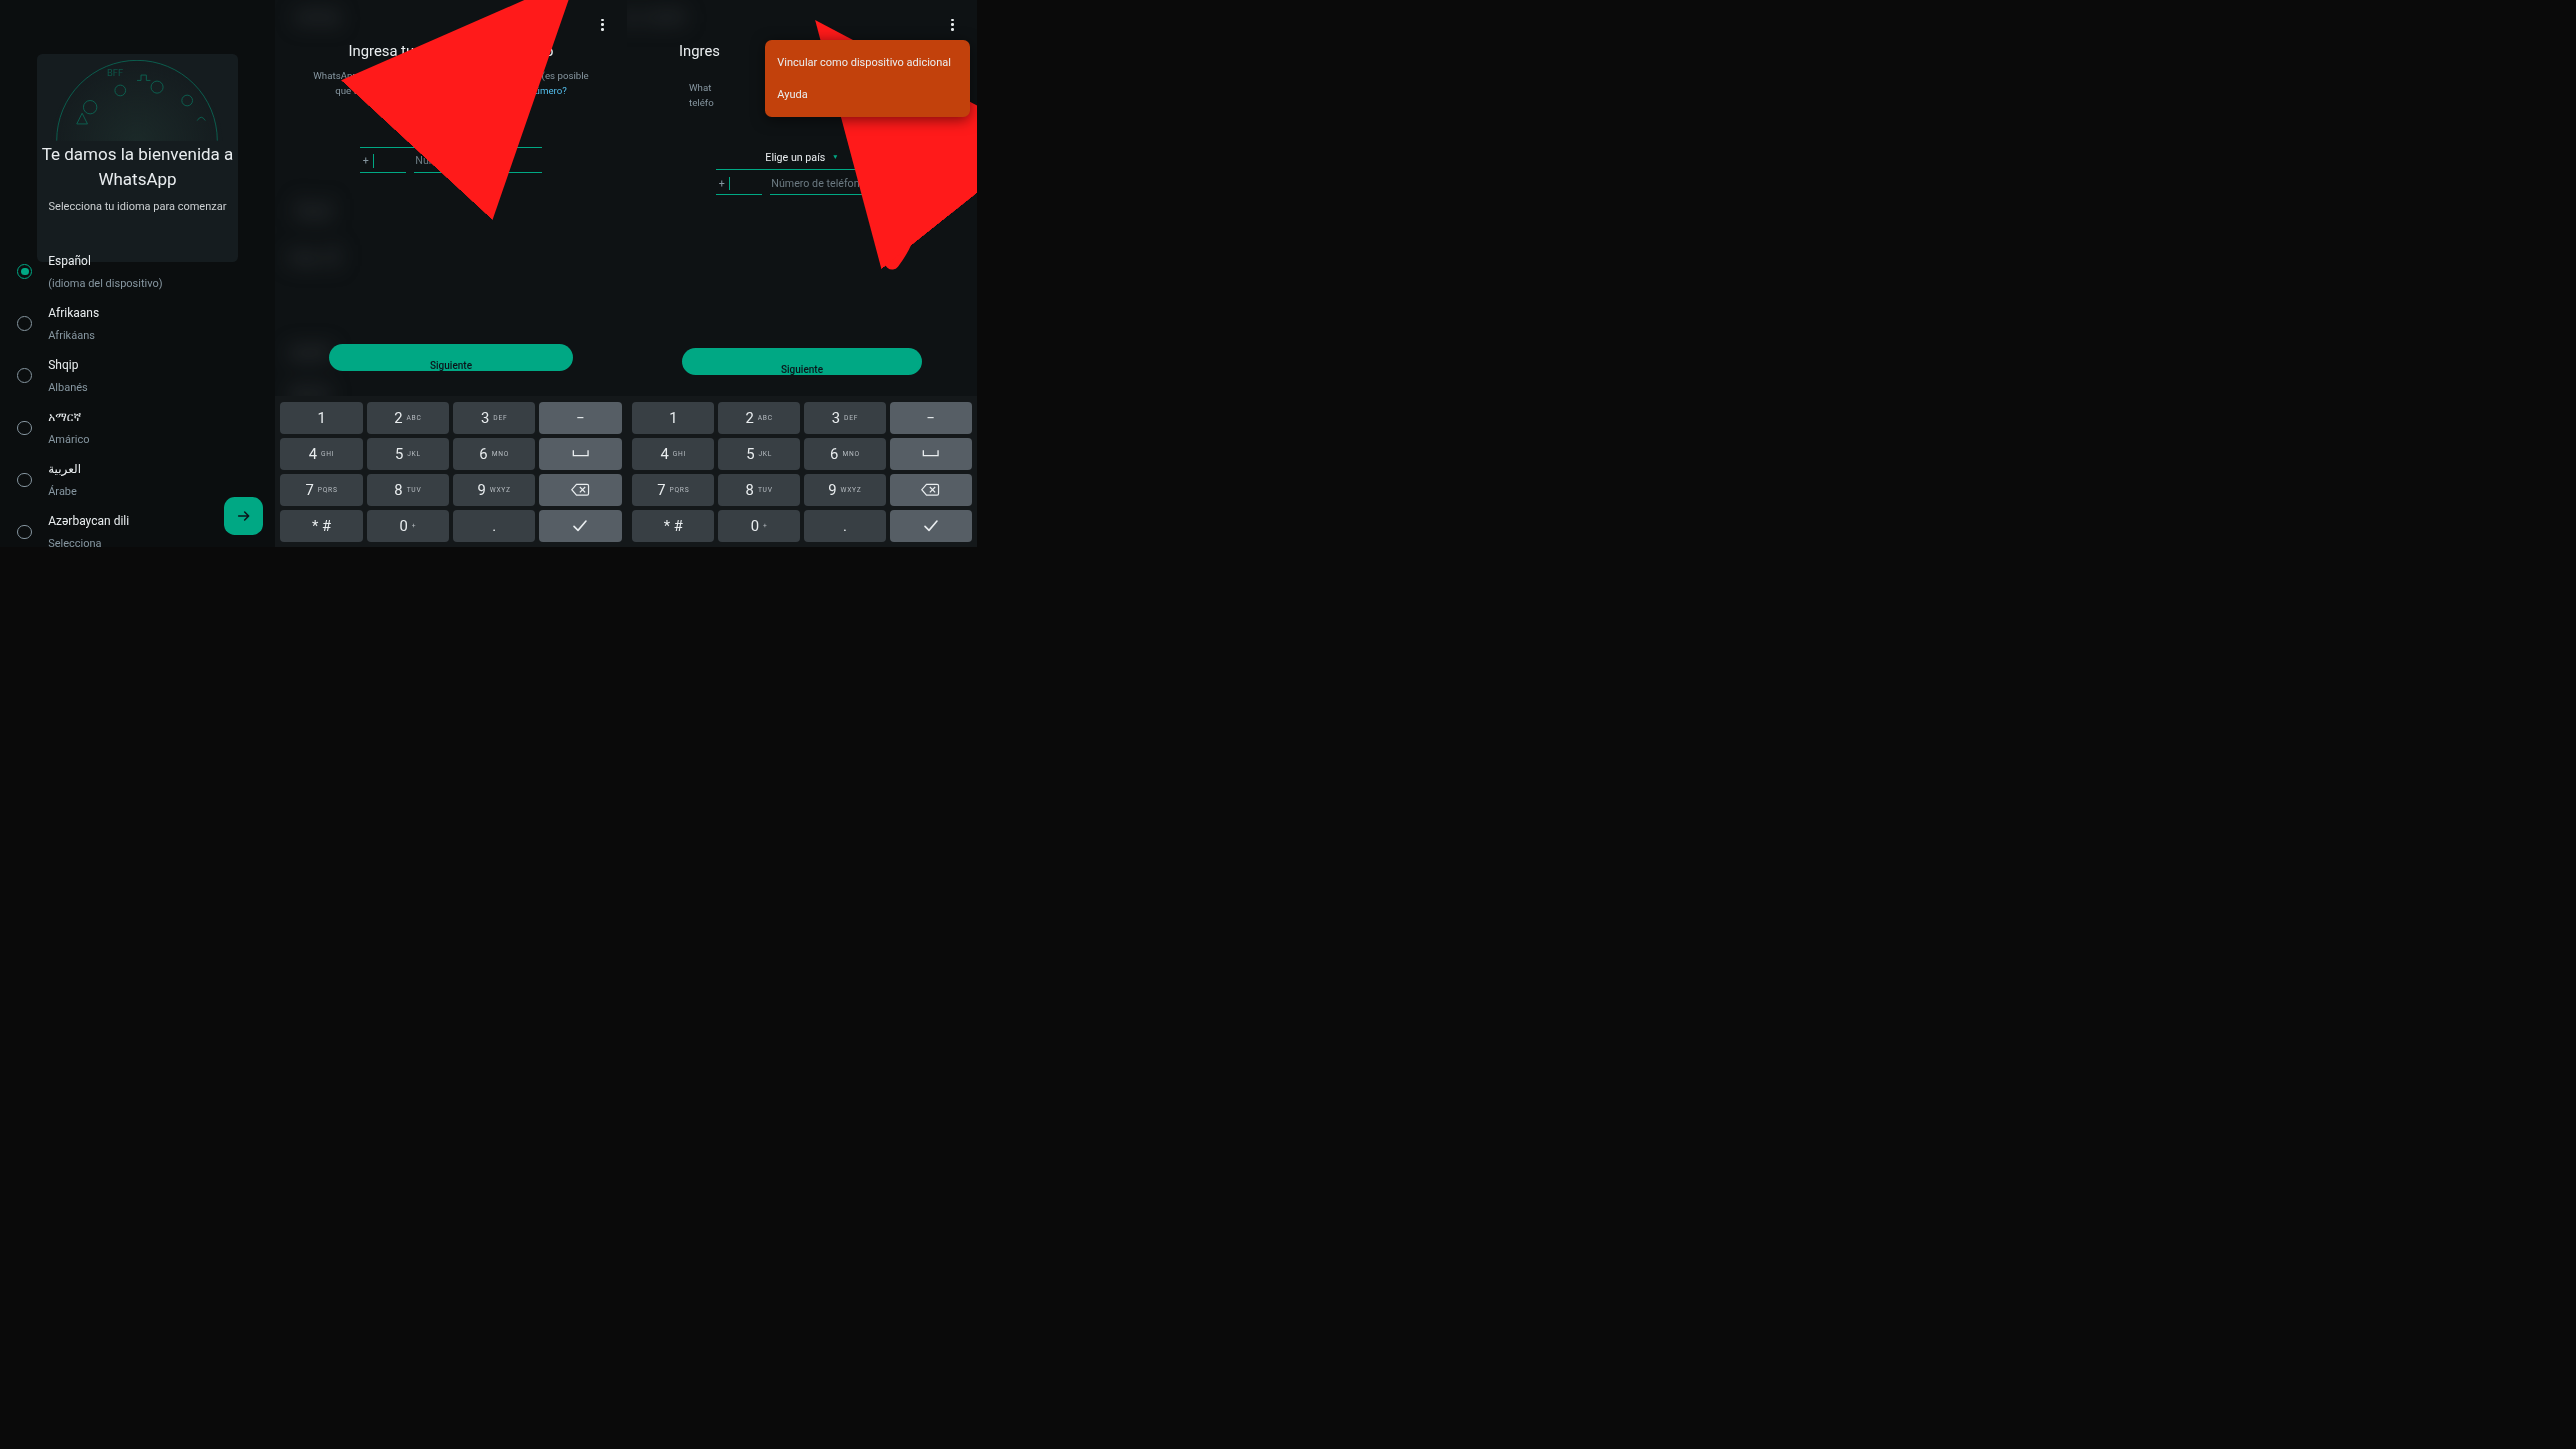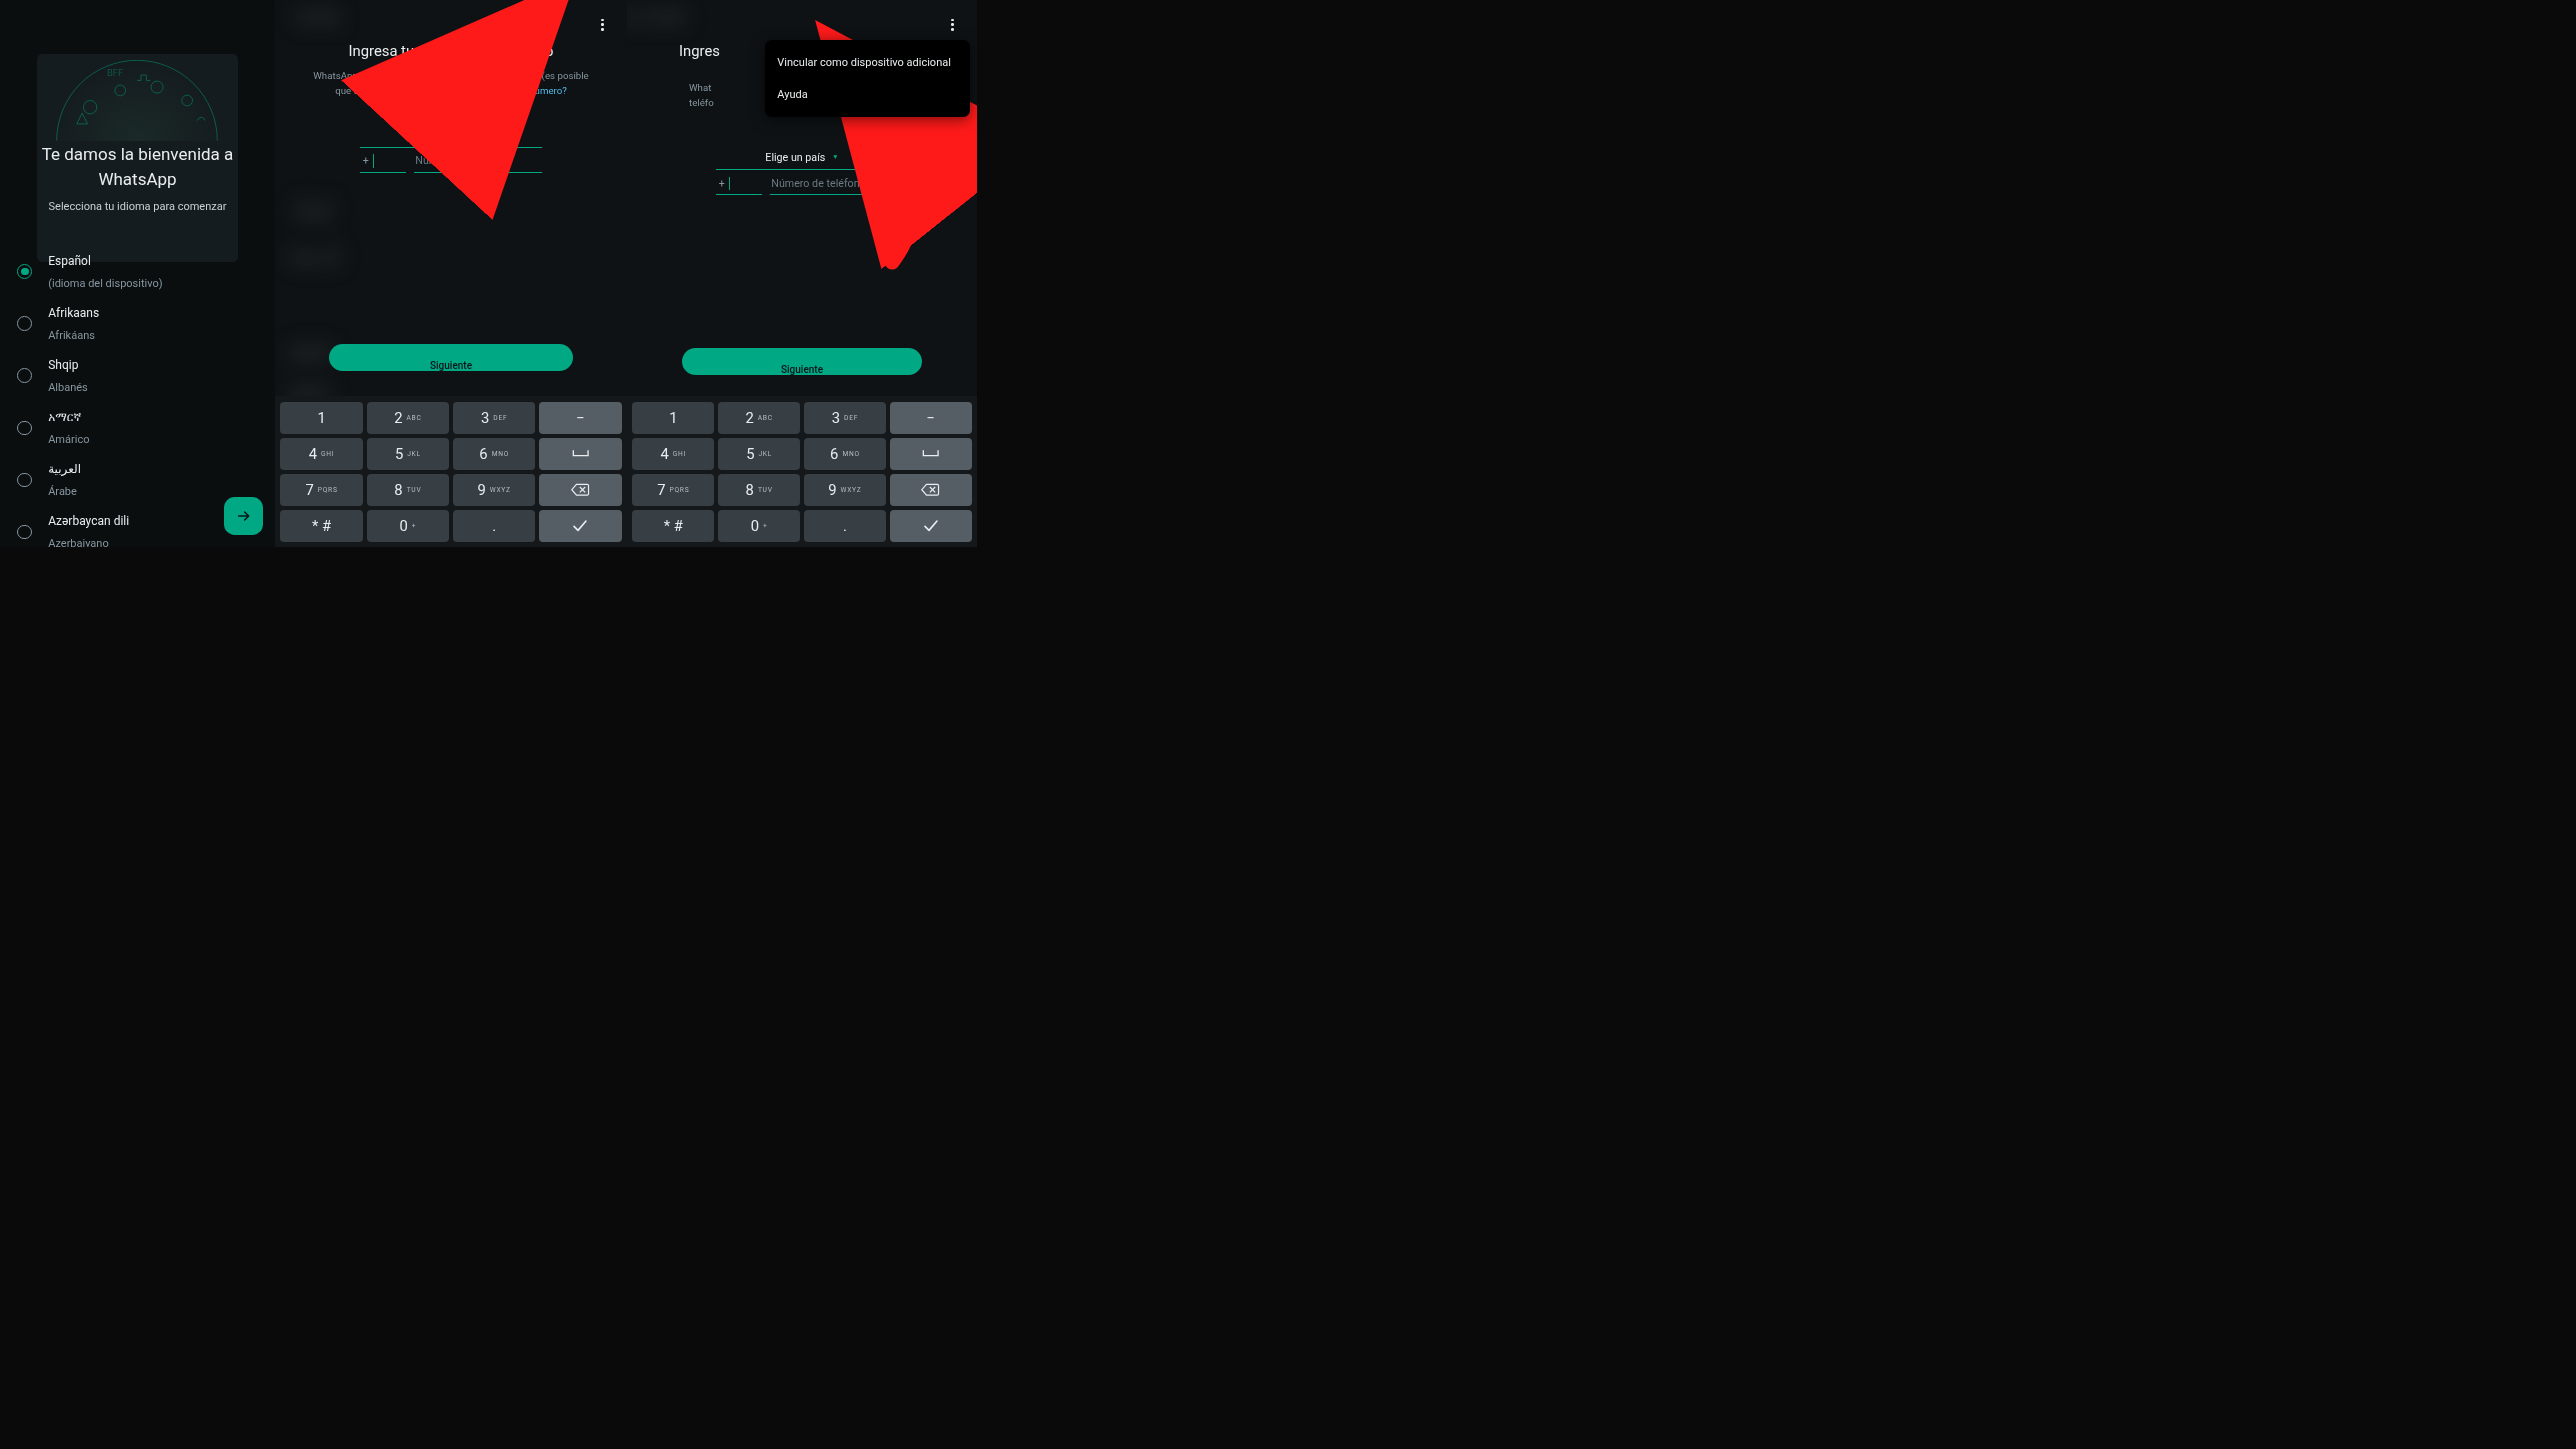--- a/index.html
+++ b/index.html
@@ -227,21 +227,21 @@
   position: absolute;
   pointer-events: none;
 }
 .arrow svg { overflow: visible; }
 
 
 .popup-menu {
   position: absolute;
   top: 40px;
   right: 6.7px;
-  background: #000000;
+  background: #c2410c;
   border-radius: 6.7px;
   padding: 6.7px 0;
   min-width: 205px;
   box-shadow: 0 2.7px 13.4px rgba(0,0,0,0.5);
   z-index: 5;
 }
 .popup-item {
   padding: 9.4px 12px;
   font-size: 11px;
   color: #e9edef;
@@ -330,21 +330,21 @@
         <div class="radio"></div>
         <div class="lang-labels">
           <div class="lang-name">العربية</div>
           <div class="lang-native">Árabe</div>
         </div>
       </div>
       <div class="lang-item">
         <div class="radio"></div>
         <div class="lang-labels">
           <div class="lang-name">Azərbaycan dili</div>
-          <div class="lang-native">Azerbaiyano</div>
+          <div class="lang-native">Selecciona</div>
         </div>
       </div>
       <div class="lang-item">
         <div class="radio"></div>
         <div class="lang-labels">
           <div class="lang-name">বাংলা</div>
         </div>
       </div>
     </div>
 

